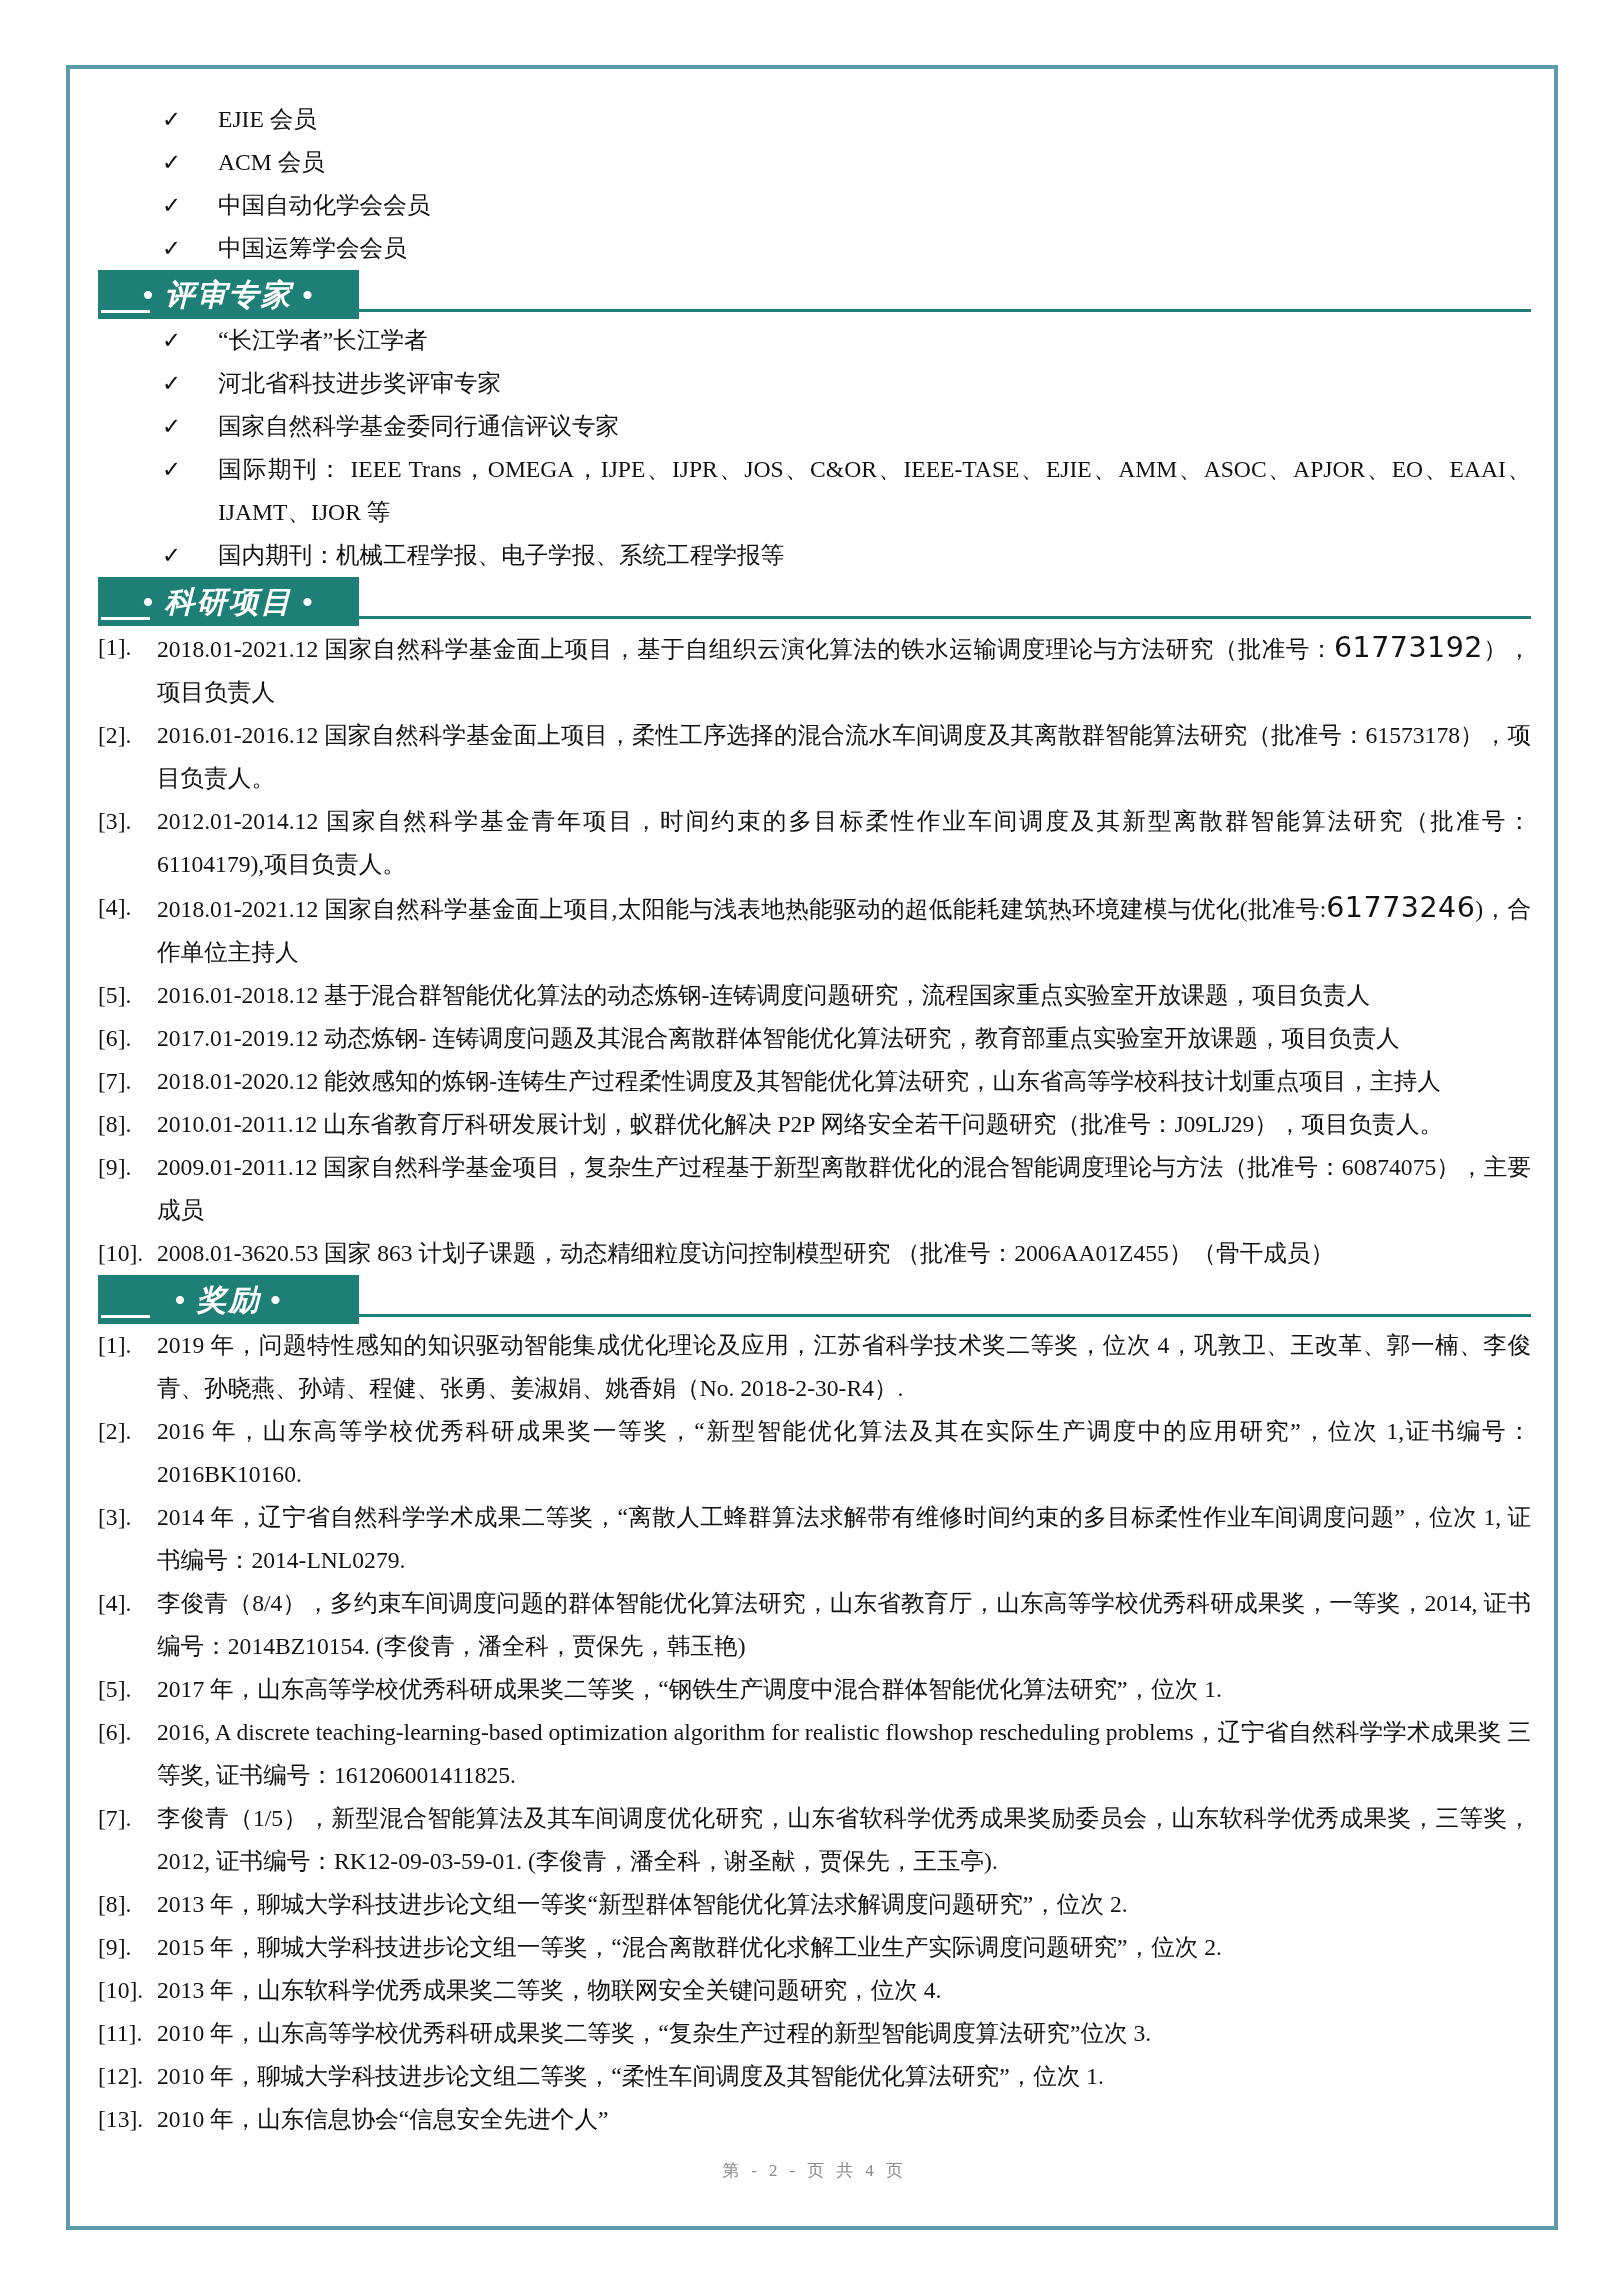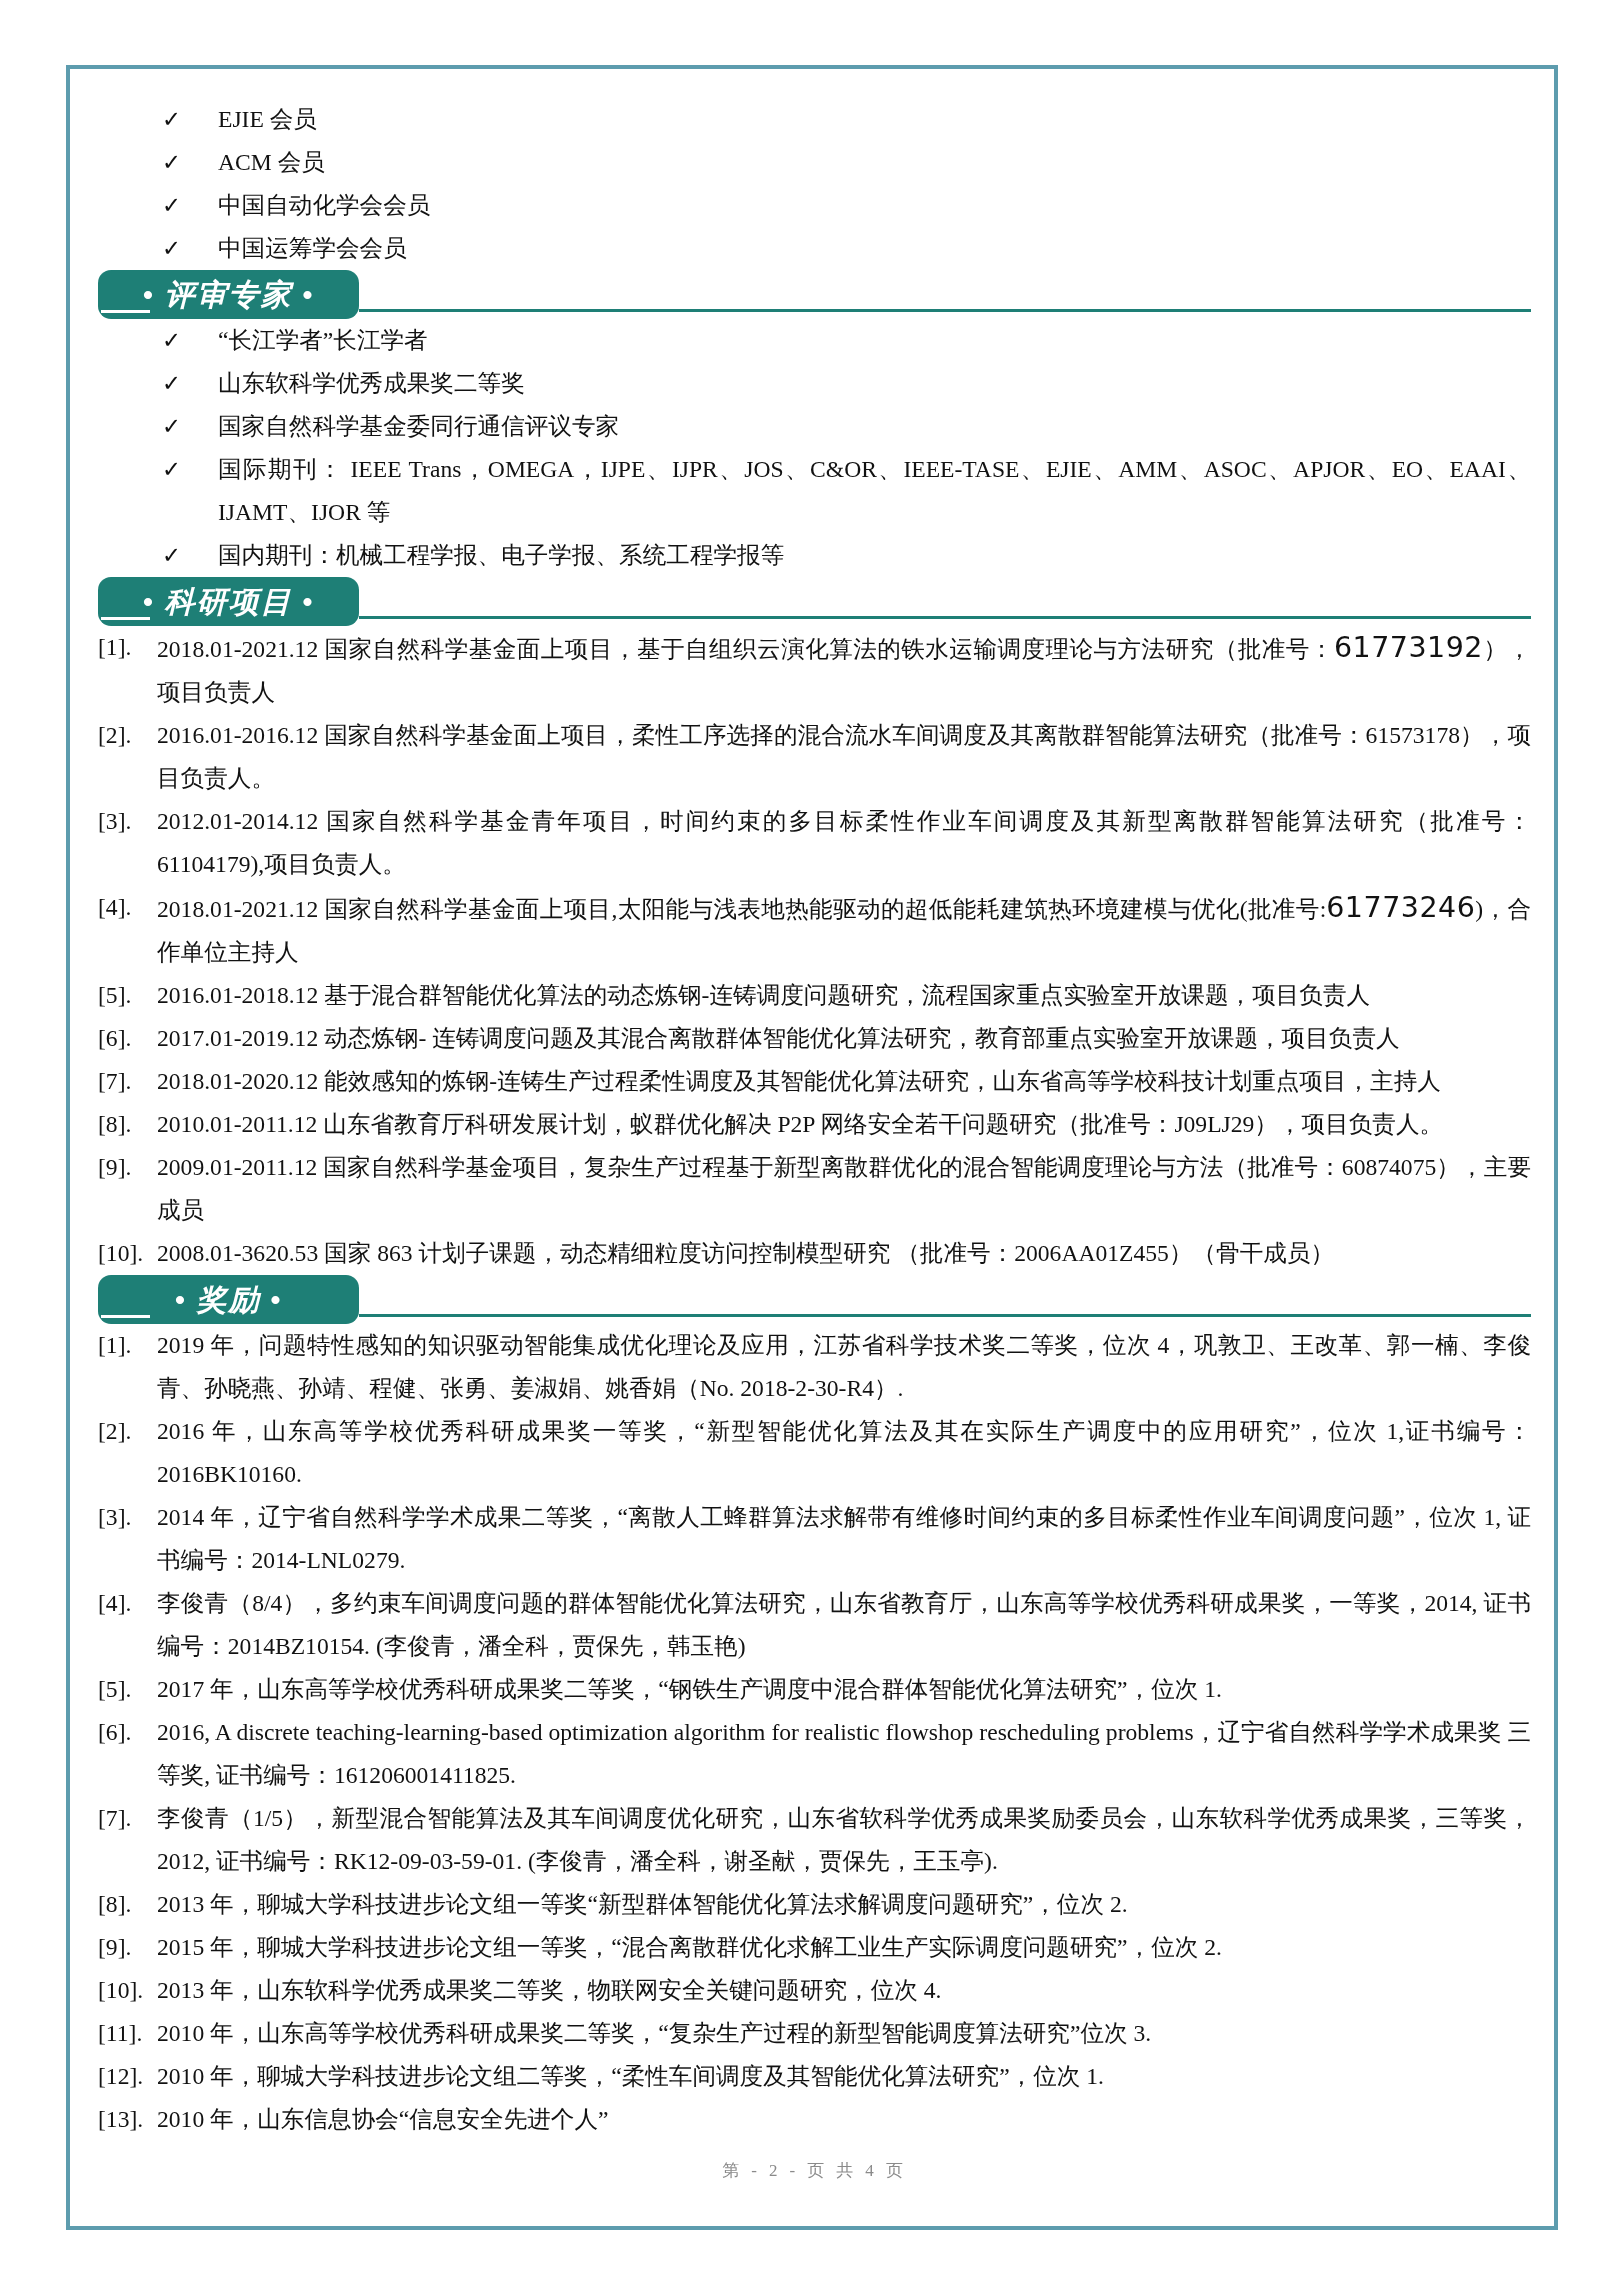--- a/index.html
+++ b/index.html
@@ -58,21 +58,20 @@
     width:261px; height:49px;
     background:var(--teal);
     color:#ffffff;
     display:flex;
     align-items:center;
     justify-content:center;
     font-size:30px;
     font-weight:bold;
     font-style:italic;
     letter-spacing:2px;
-    border-radius:13px;
   }
   .header-underline{
     position:absolute;
     left:2.9px; bottom:5.9px;
     width:49px; height:2.9px;
     background:#ffffff;
   }
   .header-rule{
     position:absolute;
     left:261px; right:0; bottom:6.9px;
@@ -120,21 +119,21 @@
 
     <div class="section-header">
       <div class="header-box">
         <span>• 评审专家 •</span>
         <span class="header-underline"></span>
       </div>
       <div class="header-rule"></div>
     </div>
     <ul class="checklist">
         <li class="check-item"><span class="check">✓</span><span>“长江学者”长江学者</span></li>
-        <li class="check-item"><span class="check">✓</span><span>山东软科学优秀成果奖二等奖</span></li>
+        <li class="check-item"><span class="check">✓</span><span>河北省科技进步奖评审专家</span></li>
         <li class="check-item"><span class="check">✓</span><span>国家自然科学基金委同行通信评议专家</span></li>
         <li class="check-item"><span class="check">✓</span><span>国际期刊： IEEE Trans，OMEGA，IJPE、IJPR、JOS、C&amp;OR、IEEE-TASE、EJIE、AMM、ASOC、APJOR、EO、EAAI、IJAMT、IJOR 等</span></li>
         <li class="check-item"><span class="check">✓</span><span>国内期刊：机械工程学报、电子学报、系统工程学报等</span></li>
       </ul>
 
     <div class="section-header">
       <div class="header-box">
         <span>• 科研项目 •</span>
         <span class="header-underline"></span>
       </div>

